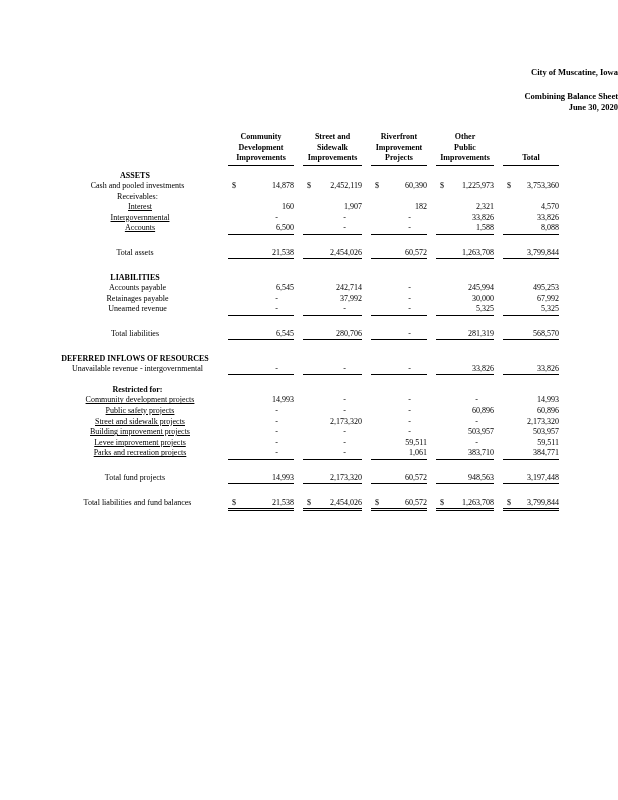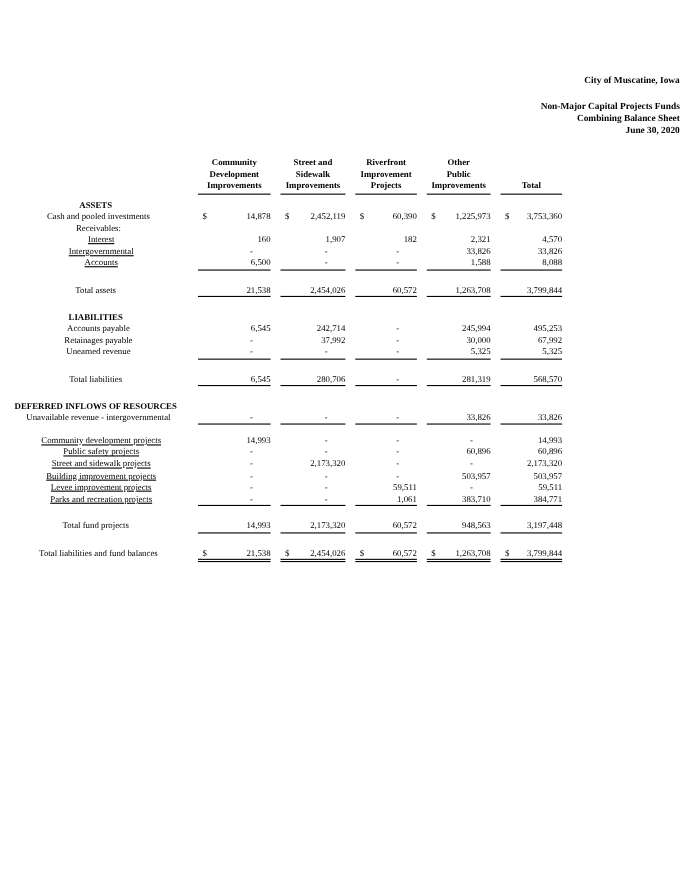--- a/index.html
+++ b/index.html
@@ -9,21 +9,21 @@
     color: #000;
     -webkit-font-smoothing: antialiased;
   }
   .page { position: relative; width: 618px; height: 800px; background: #fff; }
 
   
   .titles { padding-top: 67px; text-align: right; font-weight: bold; font-size: 8.5px; line-height: 11px; }
   .titles .t-gap { height: 13px; }
 
   
-  .table-wrap { margin-top: 19px; width: 515px; font-size: 8px; }
+  .table-wrap { margin-left: 48px; margin-top: 19px; width: 515px; font-size: 8px; }
   .grid {
     display: grid;
     grid-template-columns: 171px 66px 59px 56px 58px 56px;
     column-gap: 9px;
   }
   .hdr-row { align-items: end; margin-bottom: 5px; }
   .hcell {
     display: flex; flex-direction: column; justify-content: flex-end;
     text-align: center; font-weight: bold; line-height: 10.5px;
     border-bottom: 1px solid #000; padding-bottom: 1px;
@@ -45,21 +45,20 @@
   .rule-s { border-bottom: 1px solid #000; }
   .rule-d { border-bottom: 3px double #000; }
 </style>
 </head>
 <body>
 
 <div class="page">
   <div class="titles">
     <div>City of Muscatine, Iowa</div>
     <div class="t-gap"></div>
-    <div>Non-Major Capital Projects Funds</div>
     <div>Combining Balance Sheet</div>
     <div>June 30, 2020</div>
   </div>
 
   <div class="table-wrap">
     <div class="grid hdr-row" id="hdr-row">
         <div class="hcell hcell-empty"></div>
         <div class="hcell">
           <div>Community</div>
           <div>Development</div>
@@ -281,20 +280,23 @@
           </div>
           <div class="cell amt rule-s">
             <span class="num">33,826</span>
           </div>
           <div class="cell amt rule-s">
             <span class="num">33,826</span>
           </div>
         </div>
         <div class="gaprow" style="height: 10px;"></div>
         <div class="grid row">
+          <div class="cell label ind1 bold">Restricted for:</div>
+        </div>
+        <div class="grid row">
           <div class="cell label ind2">Community development projects</div>
           <div class="cell amt">
             <span class="num">14,993</span>
           </div>
           <div class="cell amt">
             <span class="num dash">-</span>
           </div>
           <div class="cell amt">
             <span class="num dash">-</span>
           </div>

